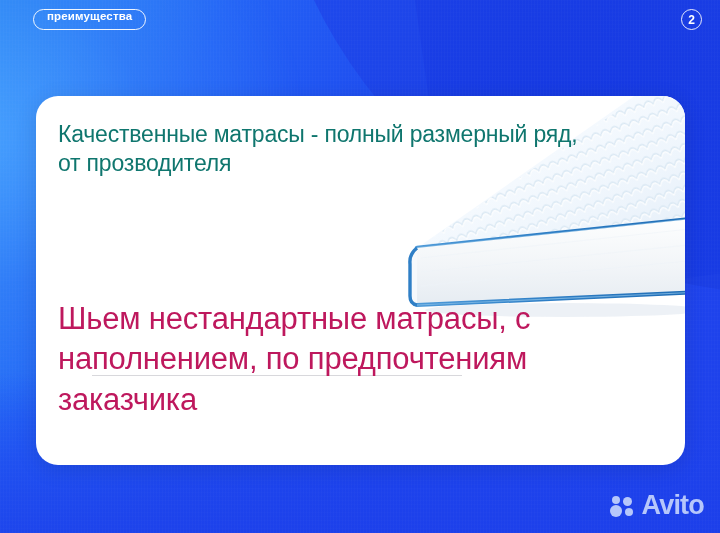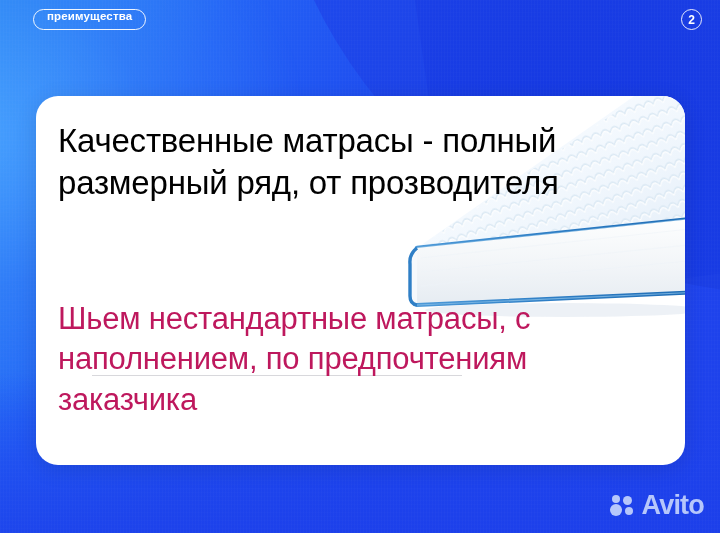--- a/index.html
+++ b/index.html
@@ -140,23 +140,23 @@
 
   .text-col {
     position: absolute;
     left: 22px;
     top: 24px;
     width: 520px;
     z-index: 4;
   }
 
   .headline {
-    font-size: 33px;
+    font-size: 23px;
     line-height: 1.26;
-    color: #000000;
+    color: #0f766e;
     font-weight: 400;
     letter-spacing: -0.2px;
   }
 
   .divider {
     position: absolute;
     left: 56px;
     top: 279px;
     width: 370px;
     height: 1px;
@@ -188,21 +188,21 @@
     pointer-events: none;
   }
   .mattress-wrap svg { display: block; width: 100%; height: 100%; }
 
   
   .avito {
     position: absolute;
     right: 16px;
     bottom: 14px;
     display: flex;
-    align-items: center;
+    align-items: flex-end;
     gap: 6px;
     z-index: 6;
   }
   .avito-dots { position: relative; width: 26px; height: 24px; }
   .avito-dots i {
     position: absolute;
     display: block;
     border-radius: 50%;
     background: #b6c7fb;
   }

